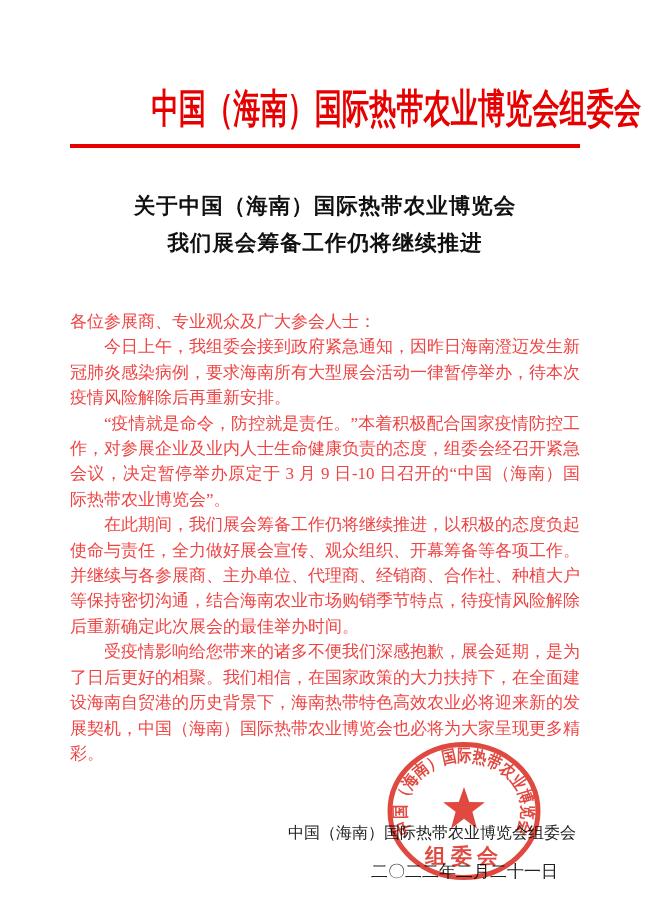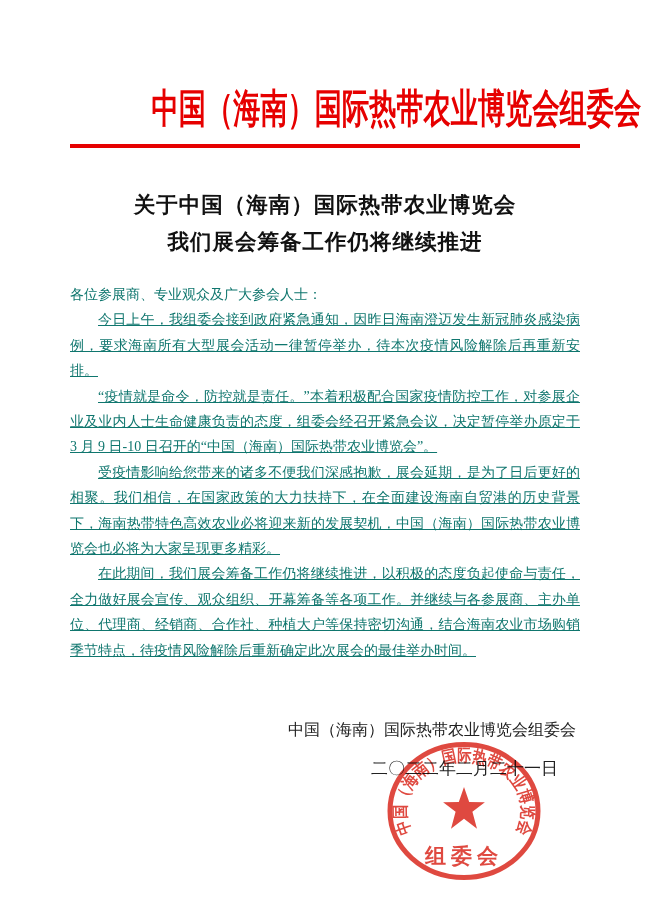--- a/index.html
+++ b/index.html
@@ -31,31 +31,30 @@
   }
 
   .doc-title {
     margin-top: 40px;
     text-align: center;
     font-weight: bold;
     font-size: 21.5px;
     line-height: 37px;
     color: #111;
     letter-spacing: 1px;
-    font-family: Liberation Mono, monospace;
   }
 
   .body-text {
-    margin-top: 20px;
-    font-size: 14px;
+    margin-top: 47px;
+    font-size: 17px;
     line-height: 25.4px;
     text-align: justify;
-    color: #0f766e;
+    color: #ef4444;
   }
-  .body-text p.para { text-indent: 2em; text-decoration: underline; }
+  .body-text p.para { text-indent: 2em; }
 
   .signature {
     margin-top: 56px;
     text-align: right;
     font-size: 16px;
     line-height: 22px;
     padding-right: 4px;
     color: #212121;
   }
   .sig-date {
@@ -89,22 +88,22 @@
 
   <div class="doc-title">
     <div>关于中国（海南）国际热带农业博览会</div>
     <div>我们展会筹备工作仍将继续推进</div>
   </div>
 
   <div class="body-text">
     <p>各位参展商、专业观众及广大参会人士：</p>
     <p class="para">今日上午，我组委会接到政府紧急通知，因昨日海南澄迈发生新冠肺炎感染病例，要求海南所有大型展会活动一律暂停举办，待本次疫情风险解除后再重新安排。</p>
     <p class="para">“疫情就是命令，防控就是责任。”本着积极配合国家疫情防控工作，对参展企业及业内人士生命健康负责的态度，组委会经召开紧急会议，决定暂停举办原定于 3 月 9 日-10 日召开的“中国（海南）国际热带农业博览会”。</p>
+    <p class="para">在此期间，我们展会筹备工作仍将继续推进，以积极的态度负起使命与责任，全力做好展会宣传、观众组织、开幕筹备等各项工作。并继续与各参展商、主办单位、代理商、经销商、合作社、种植大户等保持密切沟通，结合海南农业市场购销季节特点，待疫情风险解除后重新确定此次展会的最佳举办时间。</p>
     <p class="para">受疫情影响给您带来的诸多不便我们深感抱歉，展会延期，是为了日后更好的相聚。我们相信，在国家政策的大力扶持下，在全面建设海南自贸港的历史背景下，海南热带特色高效农业必将迎来新的发展契机，中国（海南）国际热带农业博览会也必将为大家呈现更多精彩。</p>
-    <p class="para">在此期间，我们展会筹备工作仍将继续推进，以积极的态度负起使命与责任，全力做好展会宣传、观众组织、开幕筹备等各项工作。并继续与各参展商、主办单位、代理商、经销商、合作社、种植大户等保持密切沟通，结合海南农业市场购销季节特点，待疫情风险解除后重新确定此次展会的最佳举办时间。</p>
   </div>
 
   <div class="signature">中国（海南）国际热带农业博览会组委会</div>
 
   <div class="sig-date">二〇二二年二月二十一日</div>
 
   <svg class="seal" viewBox="0 0 158 142" xmlns="http://www.w3.org/2000/svg">
     <ellipse cx="79" cy="71" rx="74" ry="66.5" fill="none" stroke="#dd3b31" stroke-width="5"></ellipse>
     <path id="sealArc" d="M 26.4 92.1 A 58 50 0 1 1 131.6 92.1" fill="none"></path>
     <text font-size="17" font-weight="bold" fill="#dd3b31" font-family="&quot;Liberation Serif&quot;,&quot;DejaVu Serif&quot;,serif">

